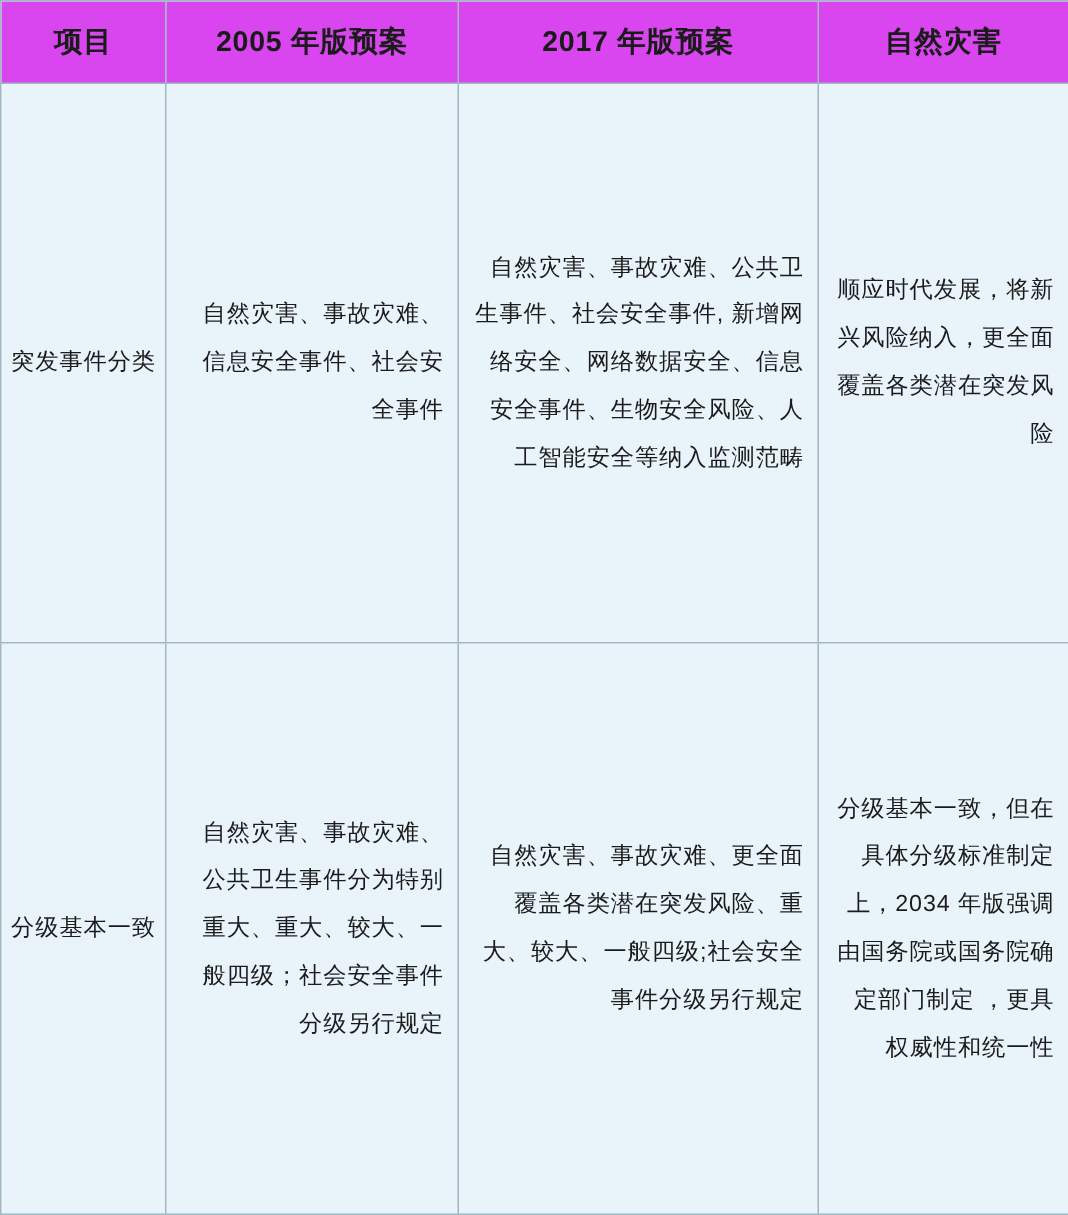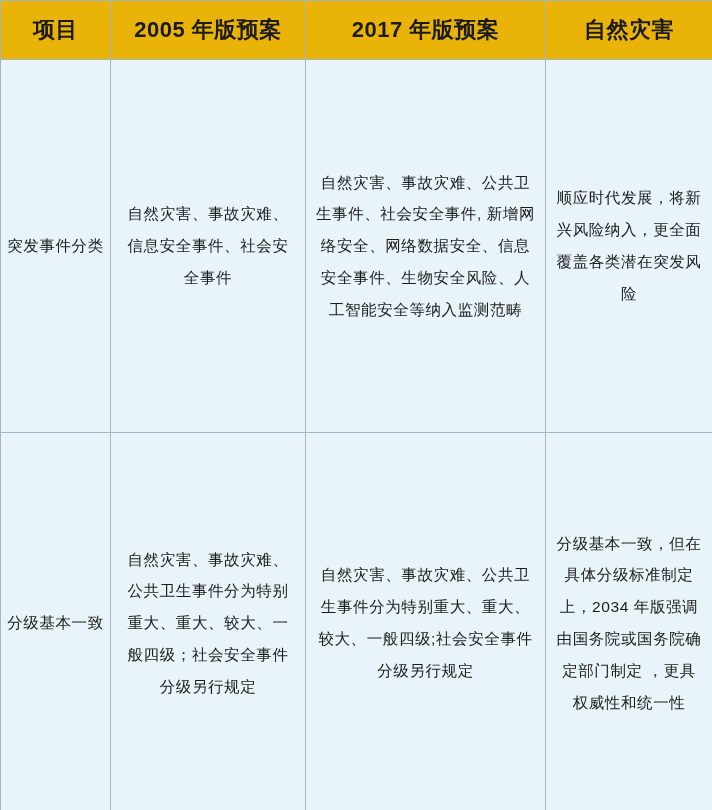--- a/index.html
+++ b/index.html
@@ -18,48 +18,48 @@
     width: 712px;
     table-layout: fixed;
     border: 1px solid #9fb8c4;
   }
   table.cmp-table col.c0 { width: 110px; }
   table.cmp-table col.c1 { width: 195px; }
   table.cmp-table col.c2 { width: 240px; }
   table.cmp-table col.c3 { width: 167px; }
 
   thead th {
-    background: #eab308;
+    background: #d946ef;
     border: 1px solid #9fb8c4;
-    font-size: 22px;
+    font-size: 19px;
     font-weight: bold;
     color: #1b1b1b;
     text-align: center;
     vertical-align: middle;
     padding: 14px 4px;
     letter-spacing: 0.5px;
   }
   tbody td {
     background: #e8f4fa;
     border: 1px solid #9fb8c4;
     font-size: 15.5px;
     color: #1b1b1b;
     vertical-align: middle;
     padding: 10px 9px;
     line-height: 2.05;
     letter-spacing: 0.6px;
     word-break: break-all;
   }
   tbody td.label-cell {
-    text-align: center;
+    text-align: right;
     padding-left: 6px;
     padding-right: 6px;
   }
   tbody td.body-cell {
-    text-align: center;
+    text-align: right;
   }
   tbody tr.row-1 td { height: 352px; }
   tbody tr.row-2 td { height: 360px; }
 </style>
 </head>
 <body>
 
 <table class="cmp-table">
   <colgroup>
     <col class="c0">
@@ -78,17 +78,17 @@
   <tbody>
     <tr class="row-1">
       <td class="label-cell">突发事件分类</td>
       <td class="body-cell">自然灾害、事故灾难、信息安全事件、社会安全事件</td>
       <td class="body-cell">自然灾害、事故灾难、公共卫生事件、社会安全事件, 新增网络安全、网络数据安全、信息安全事件、生物安全风险、人工智能安全等纳入监测范畴</td>
       <td class="body-cell">顺应时代发展，将新兴风险纳入，更全面覆盖各类潜在突发风险</td>
     </tr>
     <tr class="row-2">
       <td class="label-cell">分级基本一致</td>
       <td class="body-cell">自然灾害、事故灾难、公共卫生事件分为特别重大、重大、较大、一般四级；社会安全事件分级另行规定</td>
-      <td class="body-cell">自然灾害、事故灾难、公共卫生事件分为特别重大、重大、较大、一般四级;社会安全事件分级另行规定</td>
+      <td class="body-cell">自然灾害、事故灾难、更全面覆盖各类潜在突发风险、重大、较大、一般四级;社会安全事件分级另行规定</td>
       <td class="body-cell">分级基本一致，但在具体分级标准制定上，2034 年版强调由国务院或国务院确定部门制定 ，更具权威性和统一性</td>
     </tr>
   </tbody>
 </table>
 
 </body></html>

